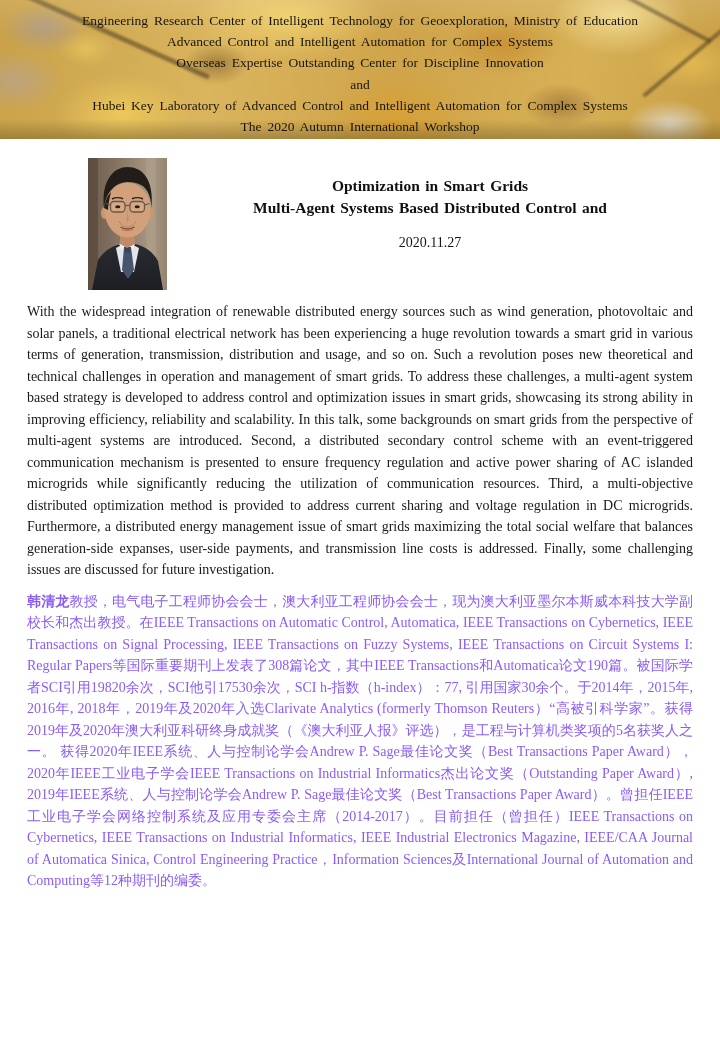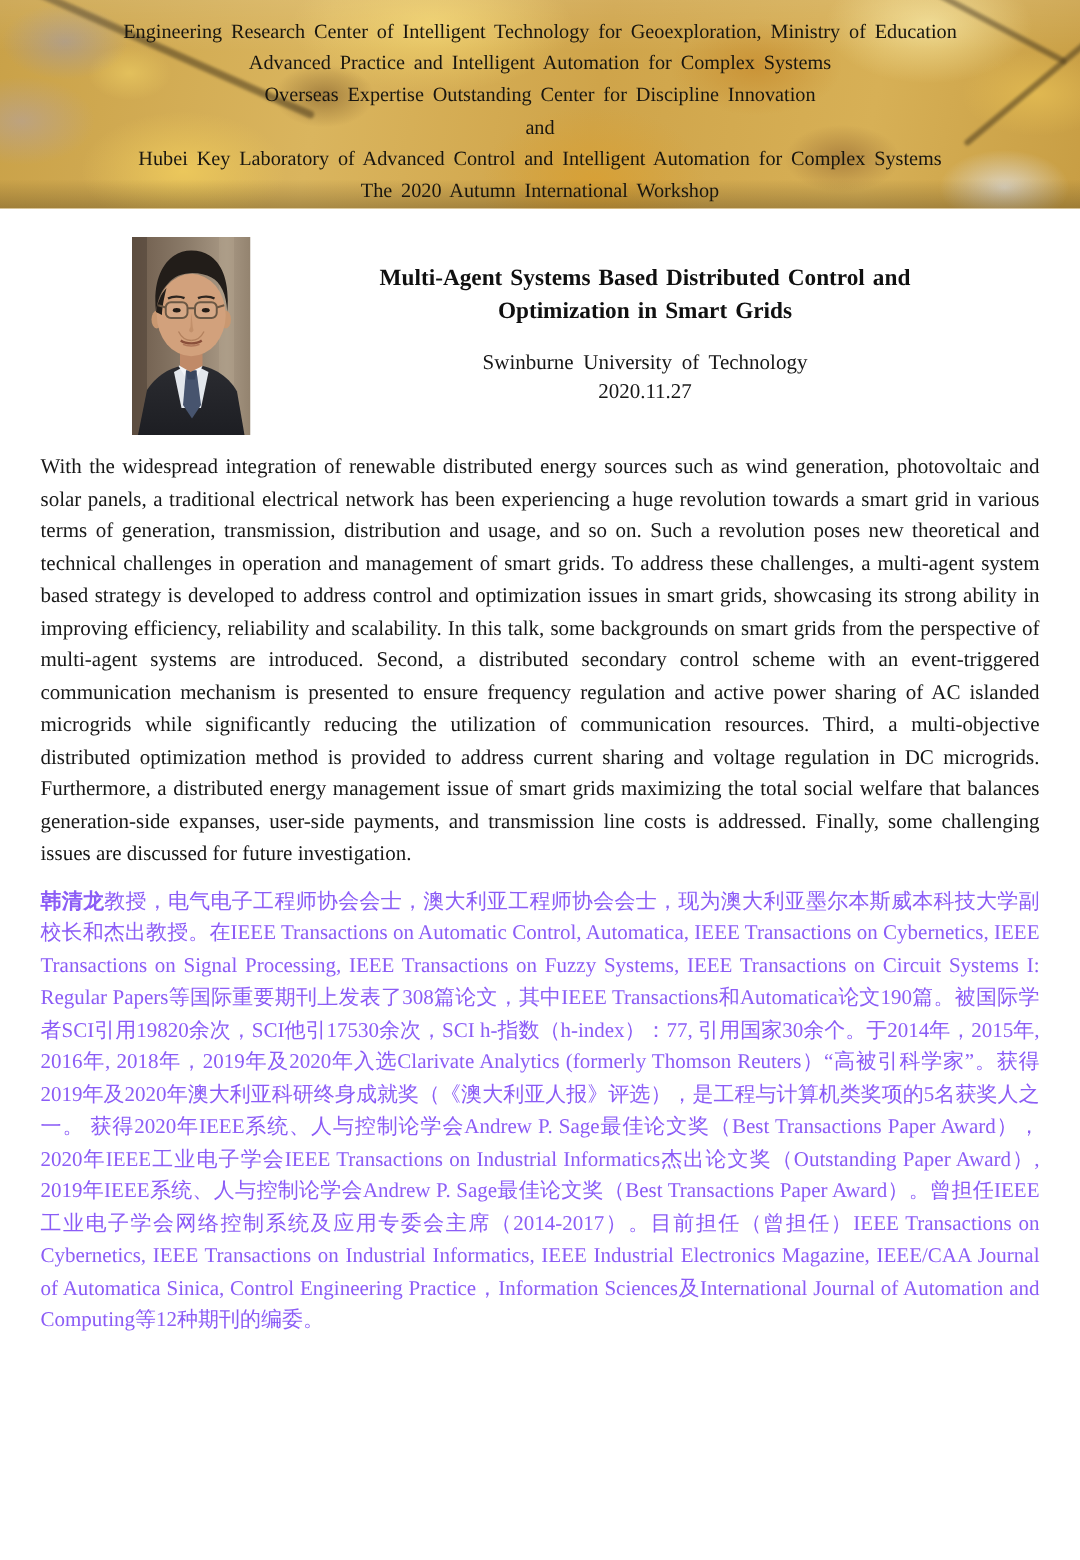--- a/index.html
+++ b/index.html
@@ -59,21 +59,21 @@
 </style>
 </head>
 <body>
 
 <div class="banner">
   <div class="branch b1"></div>
   <div class="branch b2"></div>
   <div class="branch b3"></div>
   <div class="banner-text">
     <div>Engineering Research Center of Intelligent Technology for Geoexploration, Ministry of Education</div>
-    <div>Advanced Practice and Intelligent Automation for Complex Systems</div>
+    <div>Advanced Control and Intelligent Automation for Complex Systems</div>
     <div>Overseas Expertise Outstanding Center for Discipline Innovation</div>
     <div>and</div>
     <div>Hubei Key Laboratory of Advanced Control and Intelligent Automation for Complex Systems</div>
     <div>The 2020 Autumn International Workshop</div>
   </div>
 </div>
 
 <div class="header-row">
   <div class="photo-wrap">
     <svg viewBox="0 0 79 132" xmlns="http://www.w3.org/2000/svg">
@@ -131,25 +131,24 @@
 
       <path d="M31,63 C33,67 36,69 39.5,69" stroke="#b3815e" stroke-width="0.9" fill="none"></path>
       <path d="M48,63 C46,67 43,69 39.5,69" stroke="#b3815e" stroke-width="0.9" fill="none"></path>
 
       <path d="M32.5,69 C36,71.6 43,71.6 46.5,69" stroke="#8a4f3a" stroke-width="1.5" fill="none"></path>
       <path d="M34,71.5 C37,73 42,73 45,71.5" stroke="#b0765a" stroke-width="1" fill="none"></path>
     </svg>
   </div>
   <div class="title-block">
     <div class="talk-title">
+      <div>Optimization in Smart Grids</div>
       <div>Multi-Agent Systems Based Distributed Control and</div>
-      <div>Optimization in Smart Grids</div>
     </div>
     <div class="speaker-block">
-      <div>Swinburne University of Technology</div>
       <div>2020.11.27</div>
     </div>
   </div>
 </div>
 
 <p class="abstract">With the widespread integration of renewable distributed energy sources such as wind generation, photovoltaic and solar panels, a traditional electrical network has been experiencing a huge revolution towards a smart grid in various terms of generation, transmission, distribution and usage, and so on. Such a revolution poses new theoretical and technical challenges in operation and management of smart grids. To address these challenges, a multi-agent system based strategy is developed to address control and optimization issues in smart grids, showcasing its strong ability in improving efficiency, reliability and scalability. In this talk, some backgrounds on smart grids from the perspective of multi-agent systems are introduced. Second, a distributed secondary control scheme with an event-triggered communication mechanism is presented to ensure frequency regulation and active power sharing of AC islanded microgrids while significantly reducing the utilization of communication resources. Third, a multi-objective distributed optimization method is provided to address current sharing and voltage regulation in DC microgrids. Furthermore, a distributed energy management issue of smart grids maximizing the total social welfare that balances generation-side expanses, user-side payments, and transmission line costs is addressed. Finally, some challenging issues are discussed for future investigation.</p>
 
 <p class="bio"><span class="bold-name">韩清龙</span><span>教授，电气电子工程师协会会士，澳大利亚工程师协会会士，现为澳大利亚墨尔本斯威本科技大学副校长和杰出教授。在IEEE Transactions on Automatic Control, Automatica, IEEE Transactions on Cybernetics, IEEE Transactions on Signal Processing, IEEE Transactions on Fuzzy Systems, IEEE Transactions on Circuit Systems I: Regular Papers等国际重要期刊上发表了308篇论文，其中IEEE Transactions和Automatica论文190篇。被国际学者SCI引用19820余次，SCI他引17530余次，SCI h-指数（h-index）：77, 引用国家30余个。于2014年，2015年, 2016年, 2018年，2019年及2020年入选Clarivate Analytics (formerly Thomson Reuters）“高被引科学家”。获得2019年及2020年澳大利亚科研终身成就奖（《澳大利亚人报》评选），是工程与计算机类奖项的5名获奖人之一。 获得2020年IEEE系统、人与控制论学会Andrew P. Sage最佳论文奖（Best Transactions Paper Award），2020年IEEE工业电子学会IEEE Transactions on Industrial Informatics杰出论文奖（Outstanding Paper Award）, 2019年IEEE系统、人与控制论学会Andrew P. Sage最佳论文奖（Best Transactions Paper Award）。曾担任IEEE工业电子学会网络控制系统及应用专委会主席（2014-2017）。目前担任（曾担任）IEEE Transactions on Cybernetics, IEEE Transactions on Industrial Informatics, IEEE Industrial Electronics Magazine, IEEE/CAA Journal of Automatica Sinica, Control Engineering Practice，Information Sciences及International Journal of Automation and Computing等12种期刊的编委。</span></p>
 
 </body></html>

